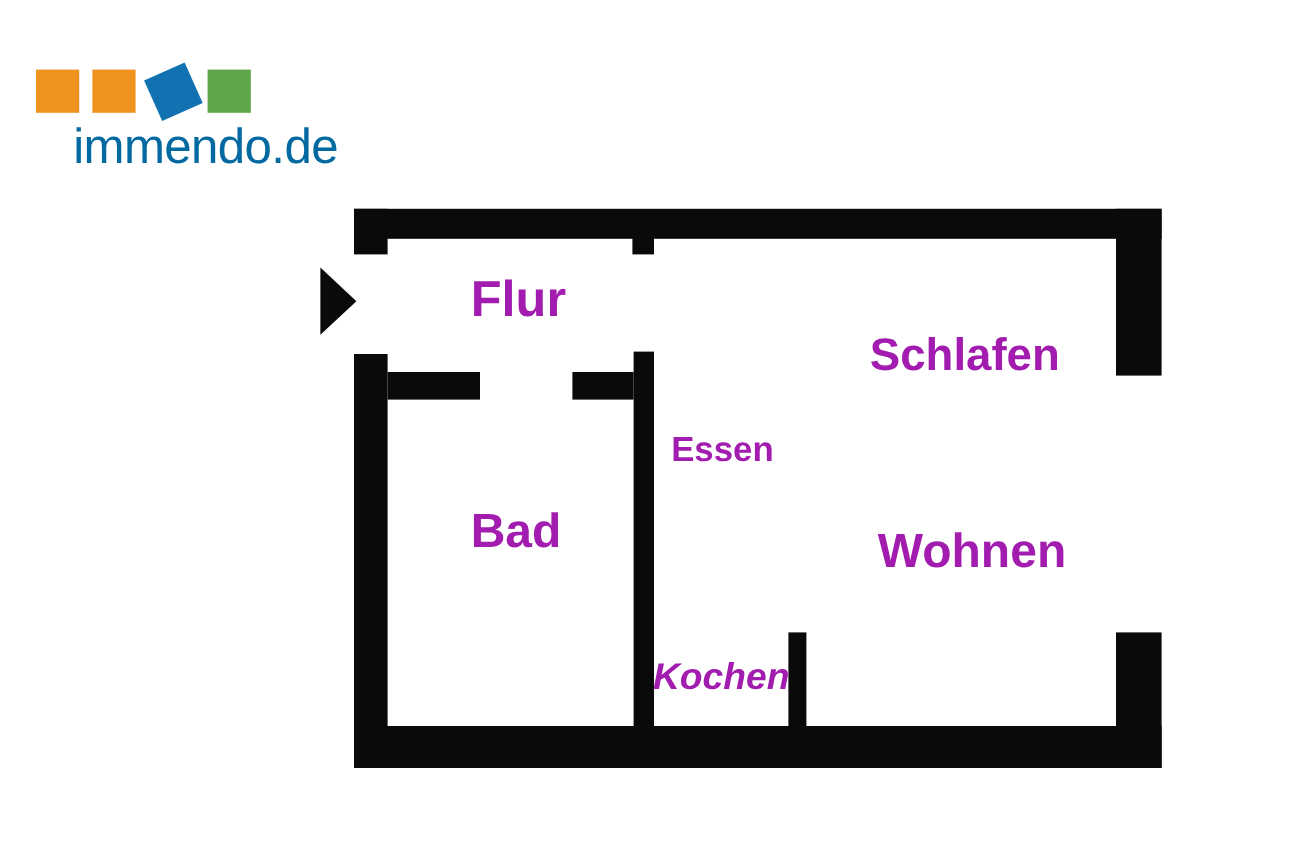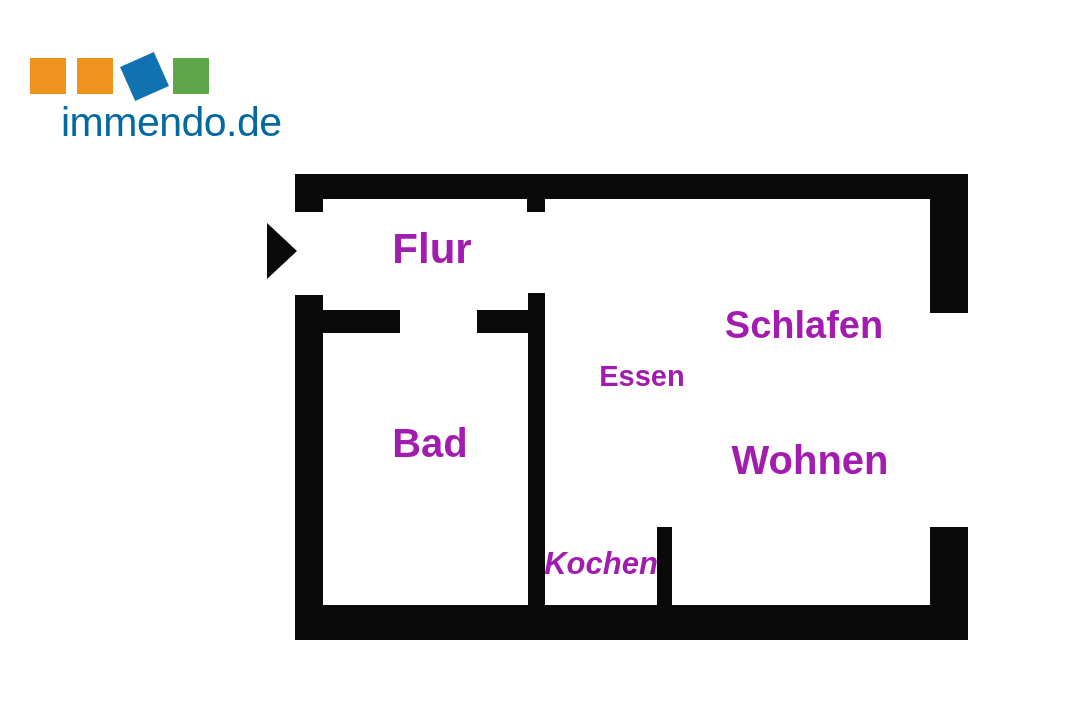--- a/index.html
+++ b/index.html
@@ -74,22 +74,22 @@
 
   
   .room-label {
     position: absolute;
     transform: translate(-50%, -50%);
     font-weight: bold;
     color: #a21caf;
     white-space: nowrap;
   }
   .lbl-flur     { left: 432px; top: 249px; font-size: 42px; }
-  .lbl-schlafen { left: 804px; top: 297px; font-size: 38px; margin-top: 28px; }
-  .lbl-essen    { left: 602px; top: 376px; font-size: 29px; margin-left: 40px; }
+  .lbl-schlafen { left: 804px; top: 297px; font-size: 38px; }
+  .lbl-essen    { left: 602px; top: 376px; font-size: 29px; }
   .lbl-bad      { left: 430px; top: 443px; font-size: 40px; }
   .lbl-kochen   { left: 601px; top: 564px; font-size: 31px; font-style: italic; }
   .lbl-wohnen   { left: 810px; top: 460px; font-size: 40px; }
 </style>
 </head>
 <body>
 
 <div class="canvas">
 
   <div class="logo">

